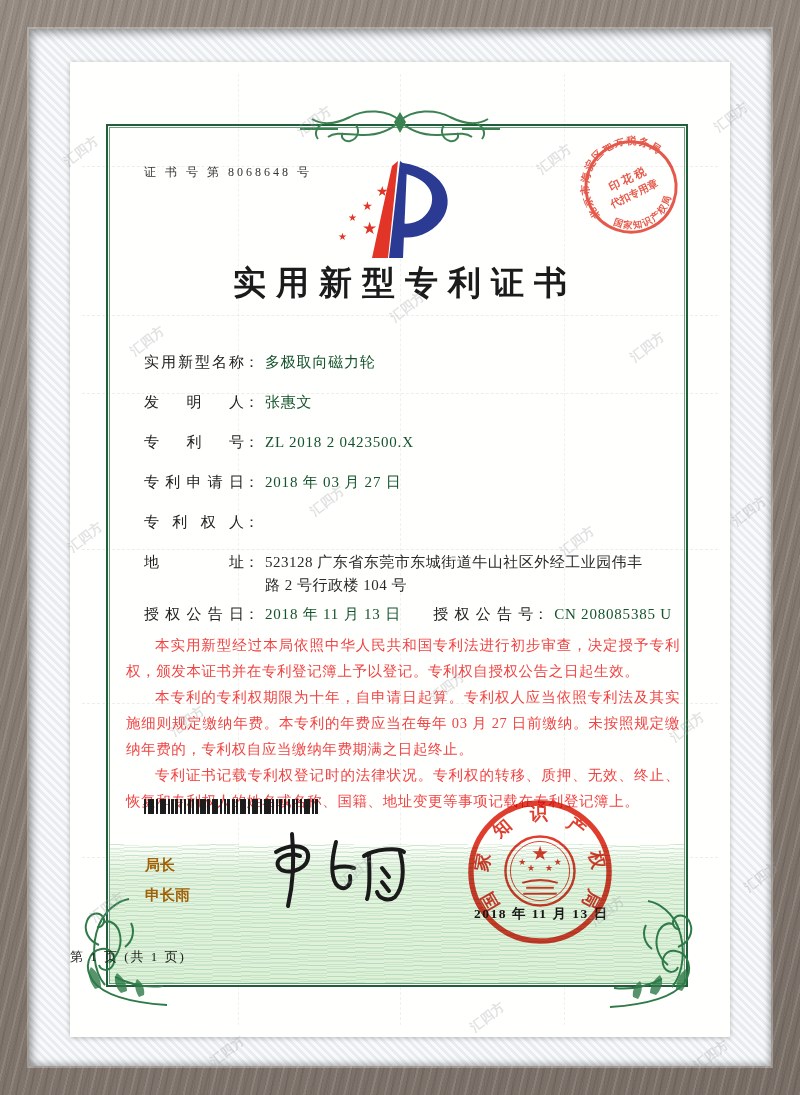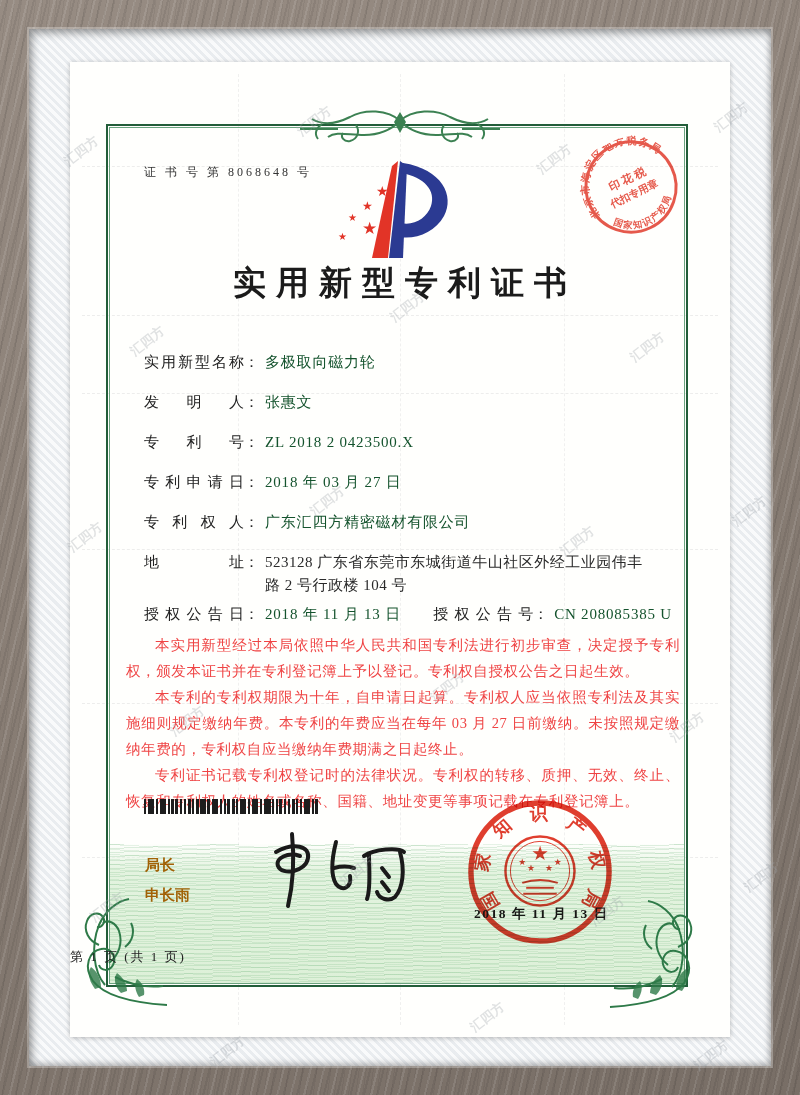--- a/index.html
+++ b/index.html
@@ -260,21 +260,20 @@
       <span class="field-value">ZL 2018 2 0423500.X</span>
     </div>
     <div class="field-row">
       <span class="field-label">专利申请日</span>
       <span class="field-colon">：</span>
       <span class="field-value">2018 年 03 月 27 日</span>
     </div>
     <div class="field-row">
       <span class="field-label">专利权人</span>
       <span class="field-colon">：</span>
-      <span class="field-value">广东汇四方精密磁材有限公司</span>
     </div>
     <div class="field-row">
       <span class="field-label">地址</span>
       <span class="field-colon">：</span>
       <span class="addr-lines">
         <span>523128 广东省东莞市东城街道牛山社区外经工业园伟丰</span><br>
         <span>路 2 号行政楼 104 号</span>
       </span>
     </div>
   </div>

